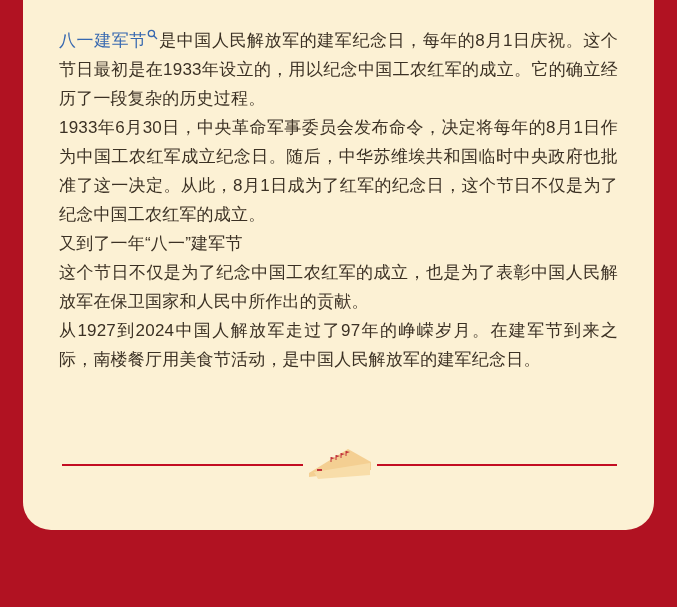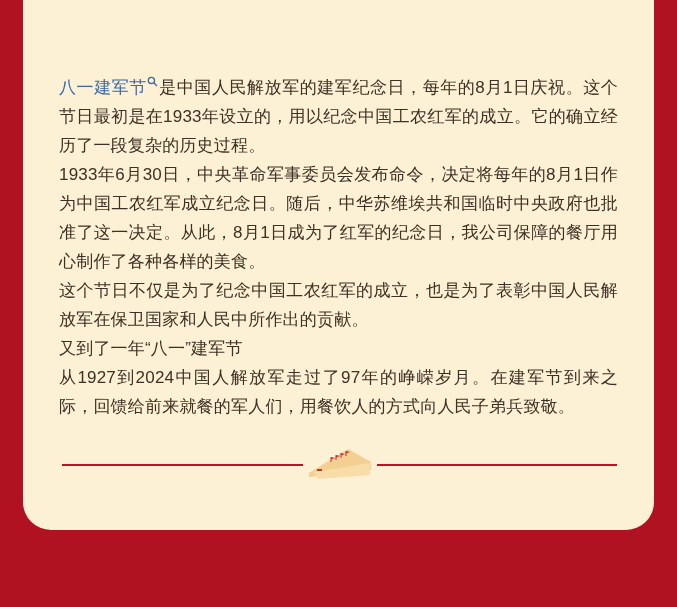--- a/index.html
+++ b/index.html
@@ -23,21 +23,20 @@
   }
   .card{
     position:absolute;
     left:23px;top:0;
     width:631px;height:530px;
     background:var(--card-cream);
     border-radius:0 0 28px 28px;
   }
   .content{
     padding:26px 36px 0 36px;
-    margin-top:47px;
   }
   .content p{
     margin:0;
     font-size:17px;
     line-height:29px;
     color:var(--text-dark);
     text-align:justify;
     letter-spacing:0.2px;
   }
   .entity-link{
@@ -70,24 +69,24 @@
 </style>
 </head>
 <body>
 
 <div class="card">
   <div class="content">
     <p><span class="entity-link">八一建军节</span><span class="search-sup"><svg width="11" height="11" viewBox="0 0 11 11">
             <circle cx="4.4" cy="4.4" r="3.1" fill="none" stroke="#3768b0" stroke-width="1.3"></circle>
             <line x1="6.8" y1="6.8" x2="10" y2="10" stroke="#3768b0" stroke-width="1.3"></line>
           </svg></span><span>是中国人民解放军的建军纪念日，每年的8月1日庆祝。这个节日最初是在1933年设立的，用以纪念中国工农红军的成立。它的确立经历了一段复杂的历史过程。</span></p>
-    <p>1933年6月30日，中央革命军事委员会发布命令，决定将每年的8月1日作为中国工农红军成立纪念日。随后，中华苏维埃共和国临时中央政府也批准了这一决定。从此，8月1日成为了红军的纪念日，我公司保障的餐厅用心制作了各种各样的美食。</p>
+    <p>1933年6月30日，中央革命军事委员会发布命令，决定将每年的8月1日作为中国工农红军成立纪念日。随后，中华苏维埃共和国临时中央政府也批准了这一决定。从此，8月1日成为了红军的纪念日，这个节日不仅是为了纪念中国工农红军的成立。</p>
+    <p>又到了一年“八一”建军节</p>
     <p>这个节日不仅是为了纪念中国工农红军的成立，也是为了表彰中国人民解放军在保卫国家和人民中所作出的贡献。</p>
-    <p>又到了一年“八一”建军节</p>
-    <p>从1927到2024中国人解放军走过了97年的峥嵘岁月。在建军节到来之际，回馈给前来就餐的军人们，用餐饮人的方式向人民子弟兵致敬。</p>
+    <p>从1927到2024中国人解放军走过了97年的峥嵘岁月。在建军节到来之际，南楼餐厅用美食节活动，是中国人民解放军的建军纪念日。</p>
   </div>
 
   <div class="divider">
     <span class="line"></span>
     <span class="building">
       <svg width="64" height="34" viewBox="0 0 64 34">
         <polygon points="1,27 40,3 63,16 63,24 1,31" fill="#f4cf92"></polygon>
         <polygon points="6,26 62,17 62,29 10,33" fill="#f8dda9"></polygon>
         <g stroke="#c2333a" stroke-width="1">
           <line x1="23" y1="16" x2="23" y2="11"></line>

